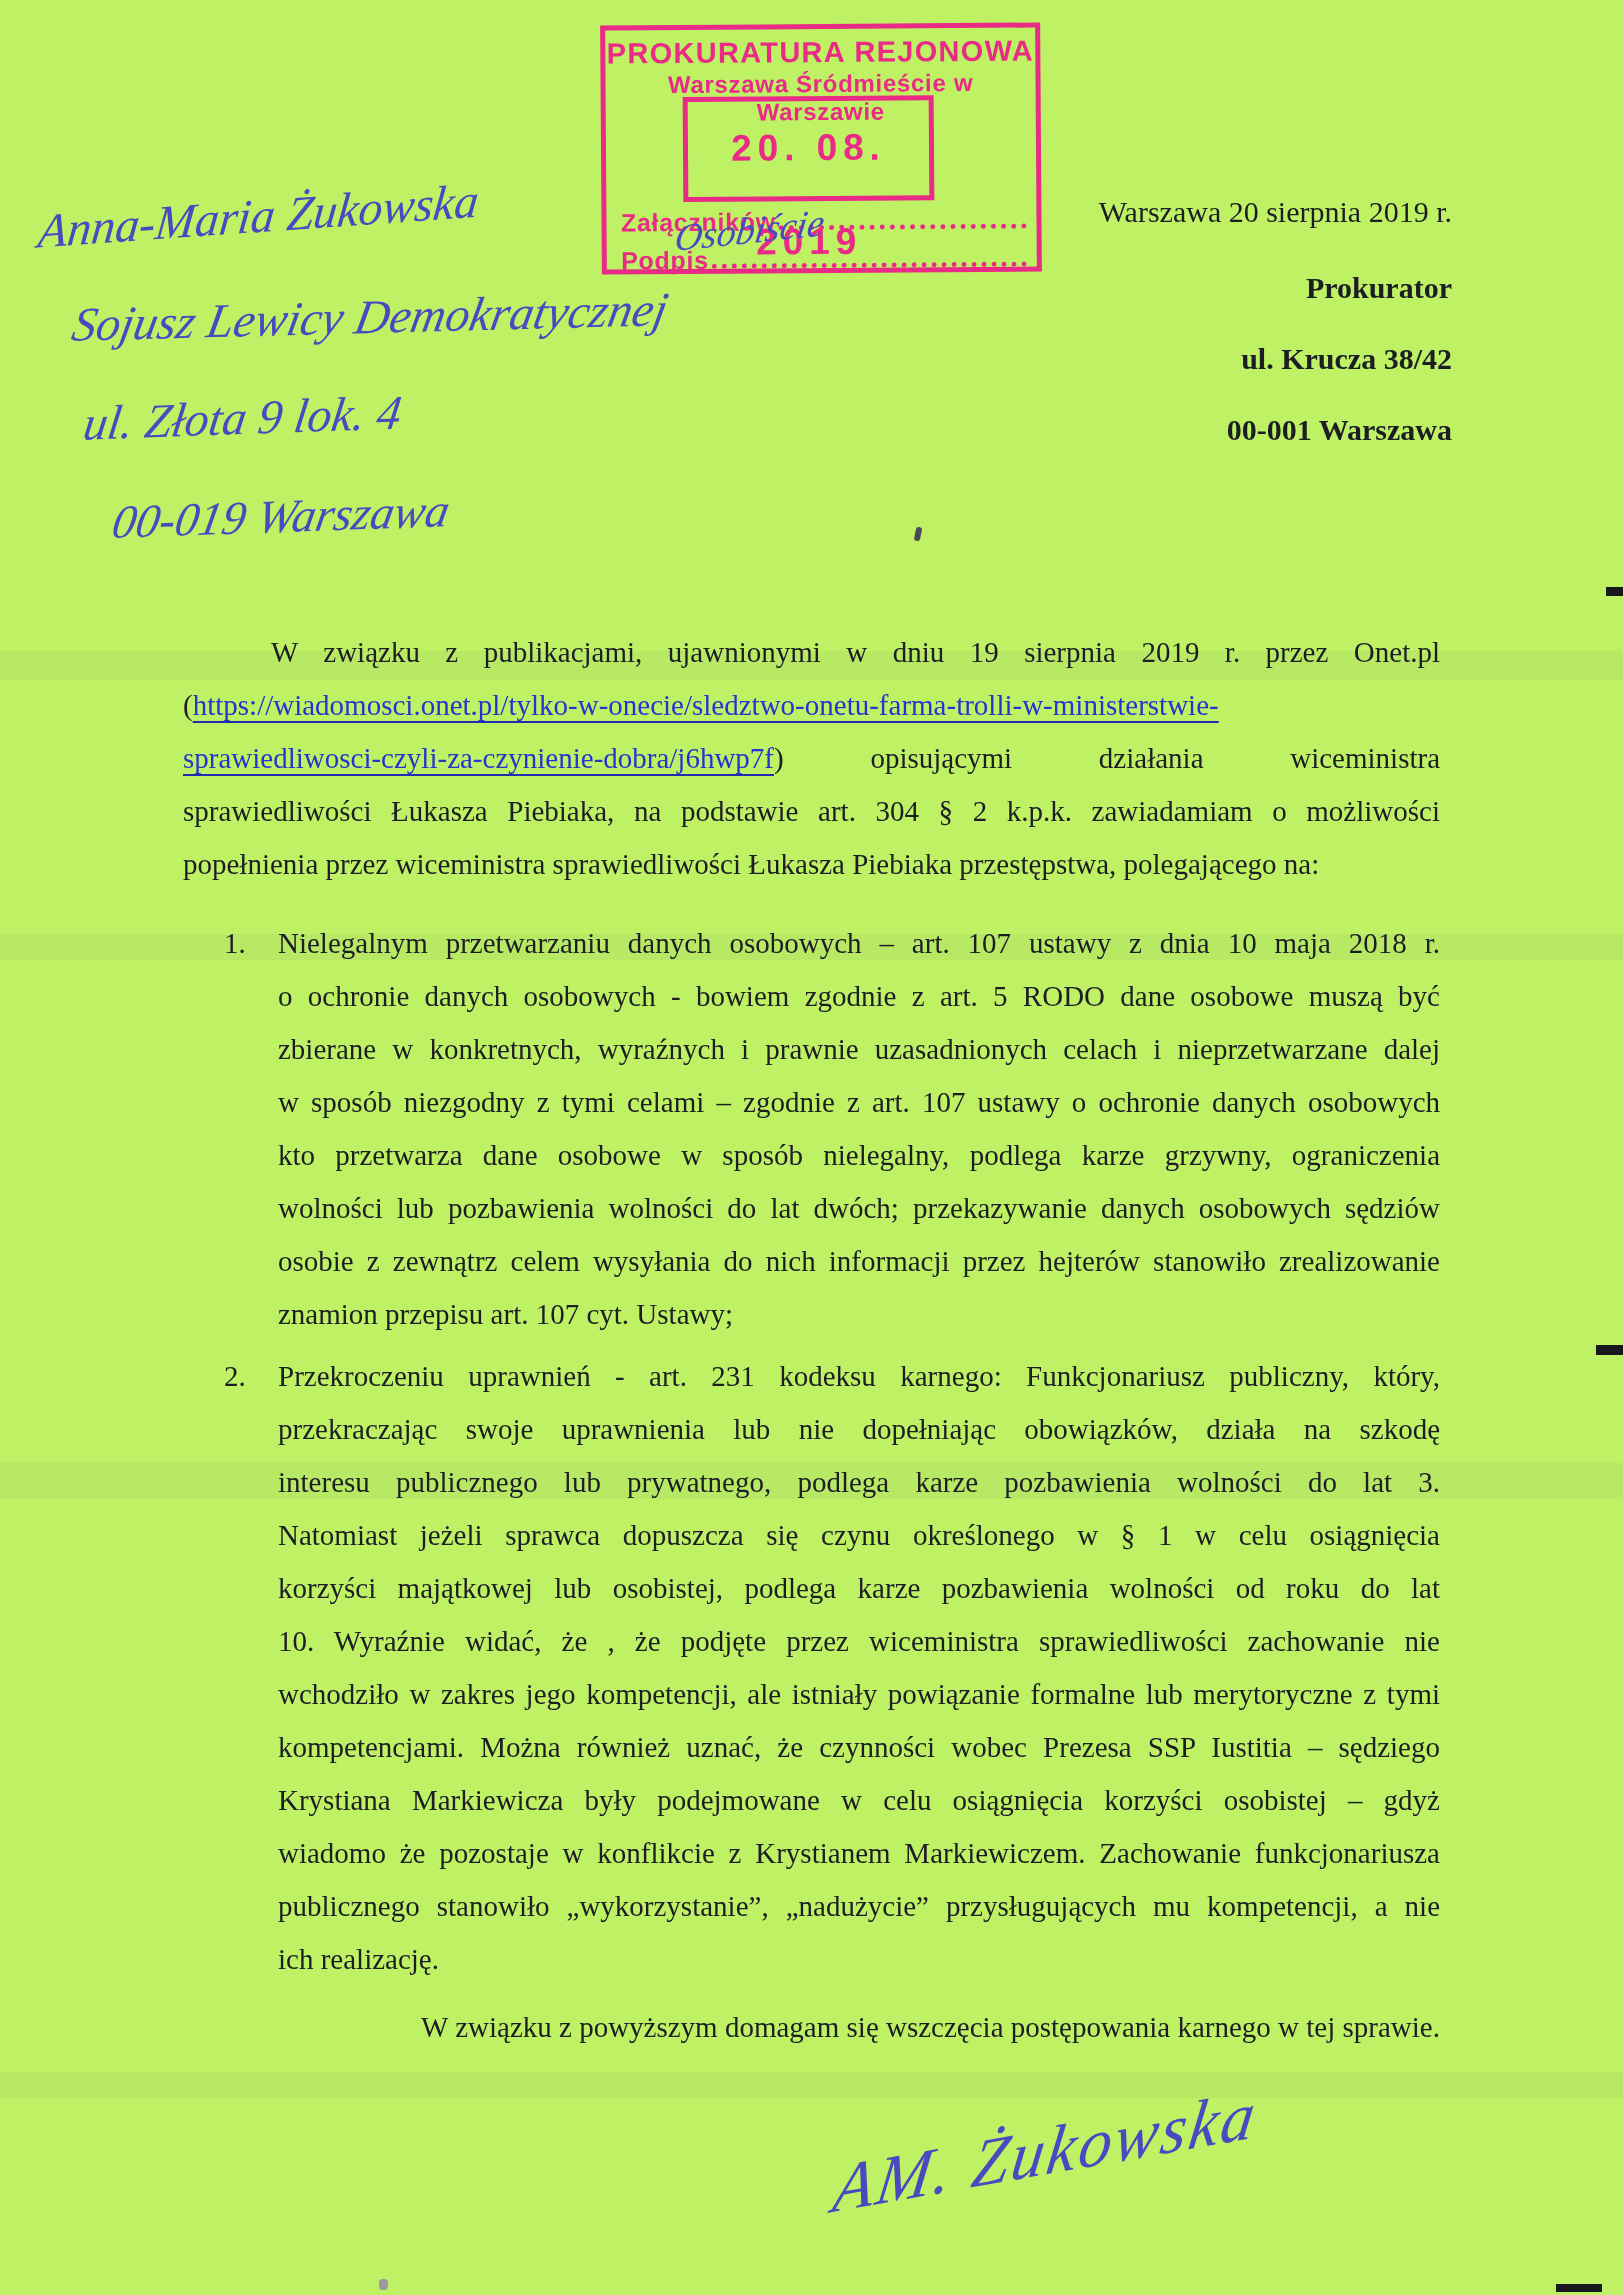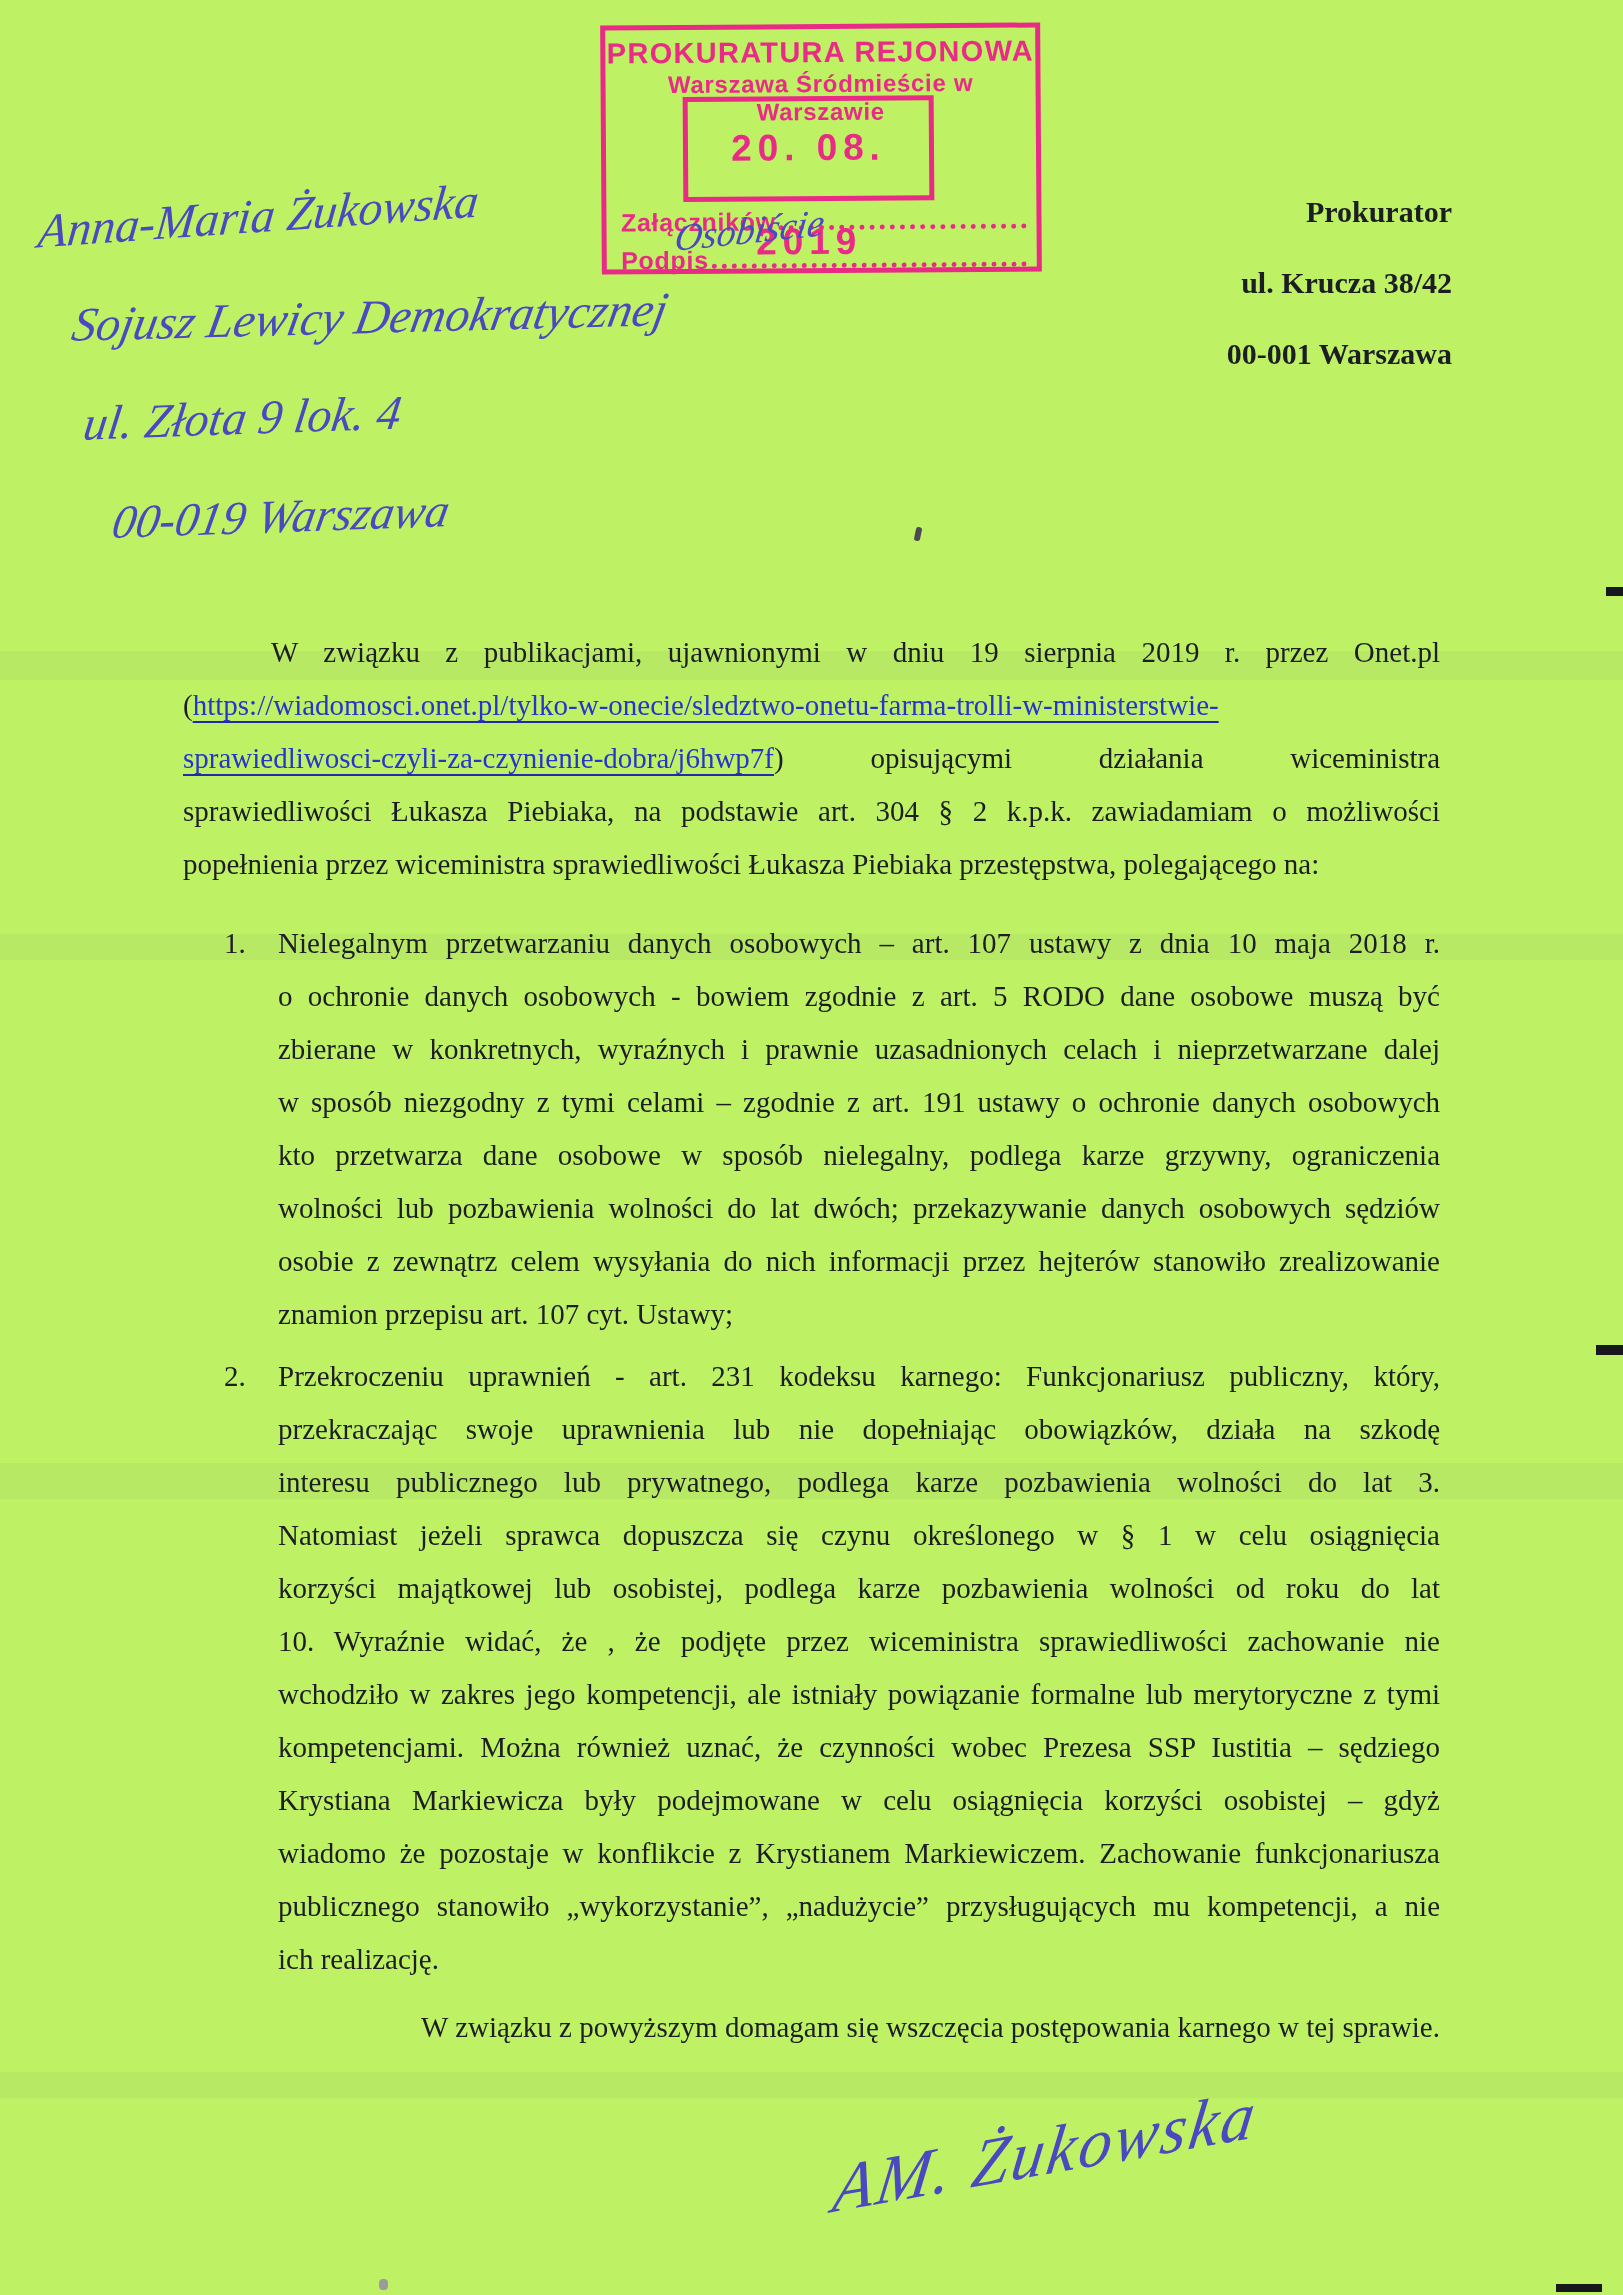--- a/index.html
+++ b/index.html
@@ -100,35 +100,36 @@
     </div>
   </div>
   <div class="hw hw-osobiscie">Osobiście</div>
 
   <div class="hw hw1">Anna-Maria Żukowska</div>
   <div class="hw hw2">Sojusz Lewicy Demokratycznej</div>
   <div class="hw hw3">ul. Złota 9 lok. 4</div>
   <div class="hw hw4">00-019 Warszawa</div>
 
   <div class="recipient">
+    <div class="r-date">Warszawa 20 sierpnia 2019 r.</div>
     <div class="r-line">Prokurator</div>
     <div class="r-line">ul. Krucza 38/42</div>
     <div class="r-line">00-001 Warszawa</div>
   </div>
 
   <div class="letter-body" id="letter-body">
       <div class="bl just ind"><span class="txt">W związku z publikacjami, ujawnionymi w dniu 19 sierpnia 2019 r. przez Onet.pl</span></div>
       <div class="bl just"><span class="txt">(</span><span class="lnk">https://wiadomosci.onet.pl/tylko-w-onecie/sledztwo-onetu-farma-trolli-w-ministerstwie-</span></div>
       <div class="bl just"><span class="lnk">sprawiedliwosci-czyli-za-czynienie-dobra/j6hwp7f</span><span class="txt">) opisującymi działania wiceministra</span></div>
       <div class="bl just"><span class="txt">sprawiedliwości Łukasza Piebiaka, na podstawie art. 304 § 2 k.p.k. zawiadamiam o możliwości</span></div>
       <div class="bl"><span class="txt">popełnienia przez wiceministra sprawiedliwości Łukasza Piebiaka przestępstwa, polegającego na:</span></div>
       <div class="bl just item" style="margin-top: 26px;"><span class="marker">1.</span><span class="txt">Nielegalnym przetwarzaniu danych osobowych – art. 107 ustawy z dnia 10 maja 2018 r.</span></div>
       <div class="bl just item"><span class="txt">o ochronie danych osobowych - bowiem zgodnie z art. 5 RODO dane osobowe muszą być</span></div>
       <div class="bl just item"><span class="txt">zbierane w konkretnych, wyraźnych i prawnie uzasadnionych celach i nieprzetwarzane dalej</span></div>
-      <div class="bl just item"><span class="txt">w sposób niezgodny z tymi celami – zgodnie z art. 191 ustawy o ochronie danych osobowych</span></div>
+      <div class="bl just item"><span class="txt">w sposób niezgodny z tymi celami – zgodnie z art. 107 ustawy o ochronie danych osobowych</span></div>
       <div class="bl just item"><span class="txt">kto przetwarza dane osobowe w sposób nielegalny, podlega karze grzywny, ograniczenia</span></div>
       <div class="bl just item"><span class="txt">wolności lub pozbawienia wolności do lat dwóch; przekazywanie danych osobowych sędziów</span></div>
       <div class="bl just item"><span class="txt">osobie z zewnątrz celem wysyłania do nich informacji przez hejterów stanowiło zrealizowanie</span></div>
       <div class="bl item"><span class="txt">znamion przepisu art. 107 cyt. Ustawy;</span></div>
       <div class="bl just item" style="margin-top: 9.2px;"><span class="marker">2.</span><span class="txt">Przekroczeniu uprawnień - art. 231 kodeksu karnego: Funkcjonariusz publiczny, który,</span></div>
       <div class="bl just item"><span class="txt">przekraczając swoje uprawnienia lub nie dopełniając obowiązków, działa na szkodę</span></div>
       <div class="bl just item"><span class="txt">interesu publicznego lub prywatnego, podlega karze pozbawienia wolności do lat 3.</span></div>
       <div class="bl just item"><span class="txt">Natomiast jeżeli sprawca dopuszcza się czynu określonego w § 1 w celu osiągnięcia</span></div>
       <div class="bl just item"><span class="txt">korzyści majątkowej lub osobistej, podlega karze pozbawienia wolności od roku do lat</span></div>
       <div class="bl just item"><span class="txt">10. Wyraźnie widać, że , że podjęte przez wiceministra sprawiedliwości zachowanie nie</span></div>

